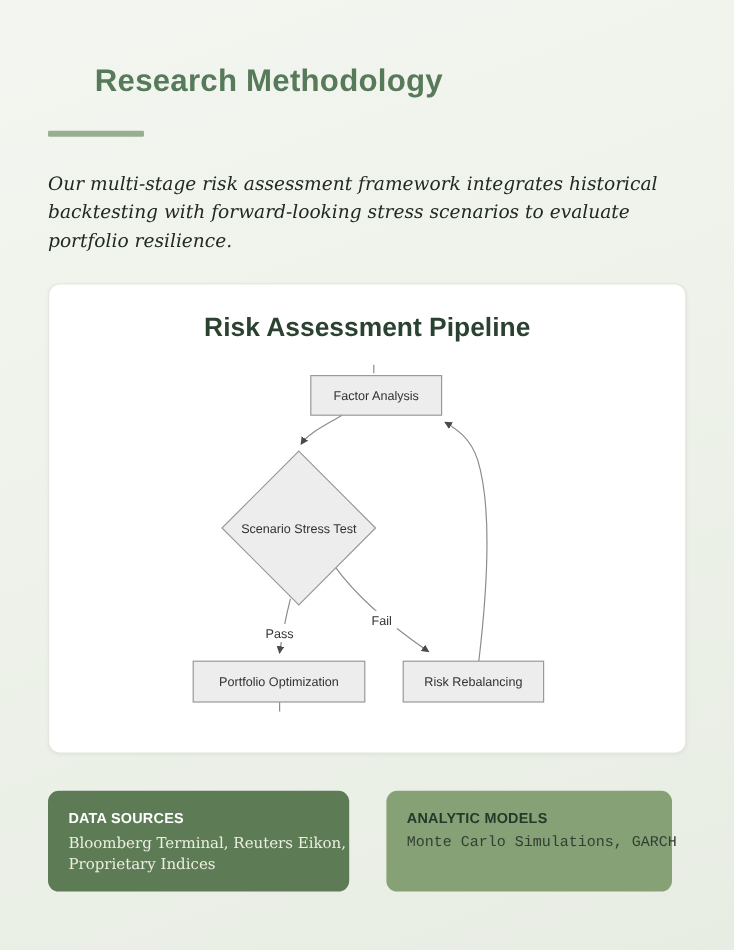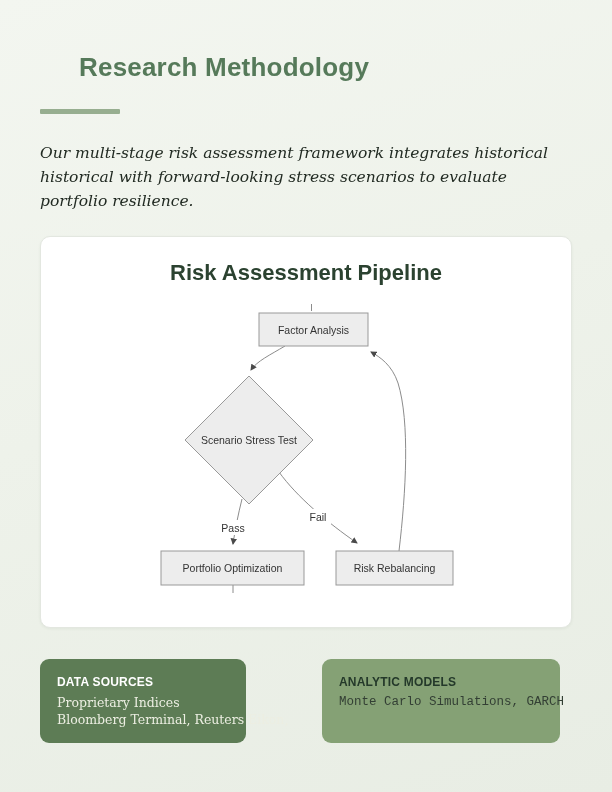--- a/index.html
+++ b/index.html
@@ -85,21 +85,21 @@
     fill: #333333;
   }
 
   .info-card {
     position: absolute;
     top: 659px;
     height: 84px;
     border-radius: 9px;
     padding: 16px 17px 0 17px;
   }
-  .info-card.left  { left: 40px;  width: 206px; background: #5d7c55; }
+  .info-card.left  { left: 40px;  width: 251px; background: #5d7c55; }
   .info-card.right { left: 322px; width: 238px; background: #85a175; }
   .info-heading {
     font-size: 12px;
     font-weight: 700;
     letter-spacing: 0.2px;
     font-family: "Liberation Sans", sans-serif;
   }
   .info-card.left  .info-heading { color: #ffffff; }
   .info-card.right .info-heading { color: #24392a; }
   .info-body {
@@ -115,21 +115,21 @@
 </head>
 <body>
 
 <div class="page">
 
   <h1 class="page-title">Research Methodology</h1>
   <div class="title-rule"></div>
 
   <p class="intro">
     <span class="line">Our multi-stage risk assessment framework integrates historical</span>
-    <span class="line">historical with forward-looking stress scenarios to evaluate</span>
+    <span class="line">backtesting with forward-looking stress scenarios to evaluate</span>
     <span class="line">portfolio resilience.</span>
   </p>
 
   <div class="diagram-card">
     <div class="diagram-title">Risk Assessment Pipeline</div>
 
     <svg class="flow-svg" width="532" height="392" viewBox="0 0 532 392">
       <defs>
         <marker id="arrow" viewBox="0 0 10 10" refX="8.5" refY="5" markerWidth="6.5" markerHeight="6.5" orient="auto-start-reverse">
           <path d="M0,0 L10,5 L0,10 z" fill="#4a4a4a"></path>
@@ -158,22 +158,22 @@
       <text class="flow-node-label" x="191.5" y="335" text-anchor="middle">Portfolio Optimization</text>
 
       <rect class="flow-node-rect" x="295" y="314" width="117" height="34"></rect>
       <text class="flow-node-label" x="353.5" y="335" text-anchor="middle">Risk Rebalancing</text>
     </svg>
   </div>
 
   <div class="info-card left">
     <div class="info-heading">DATA SOURCES</div>
     <div class="info-body">
+      <span class="line">Bloomberg Terminal, Reuters Eikon,</span>
       <span class="line">Proprietary Indices</span>
-      <span class="line">Bloomberg Terminal, Reuters Eikon,</span>
     </div>
   </div>
 
   <div class="info-card right">
     <div class="info-heading">ANALYTIC MODELS</div>
     <div class="info-body">
       <span class="line">Monte Carlo Simulations, GARCH</span>
     </div>
   </div>
 

